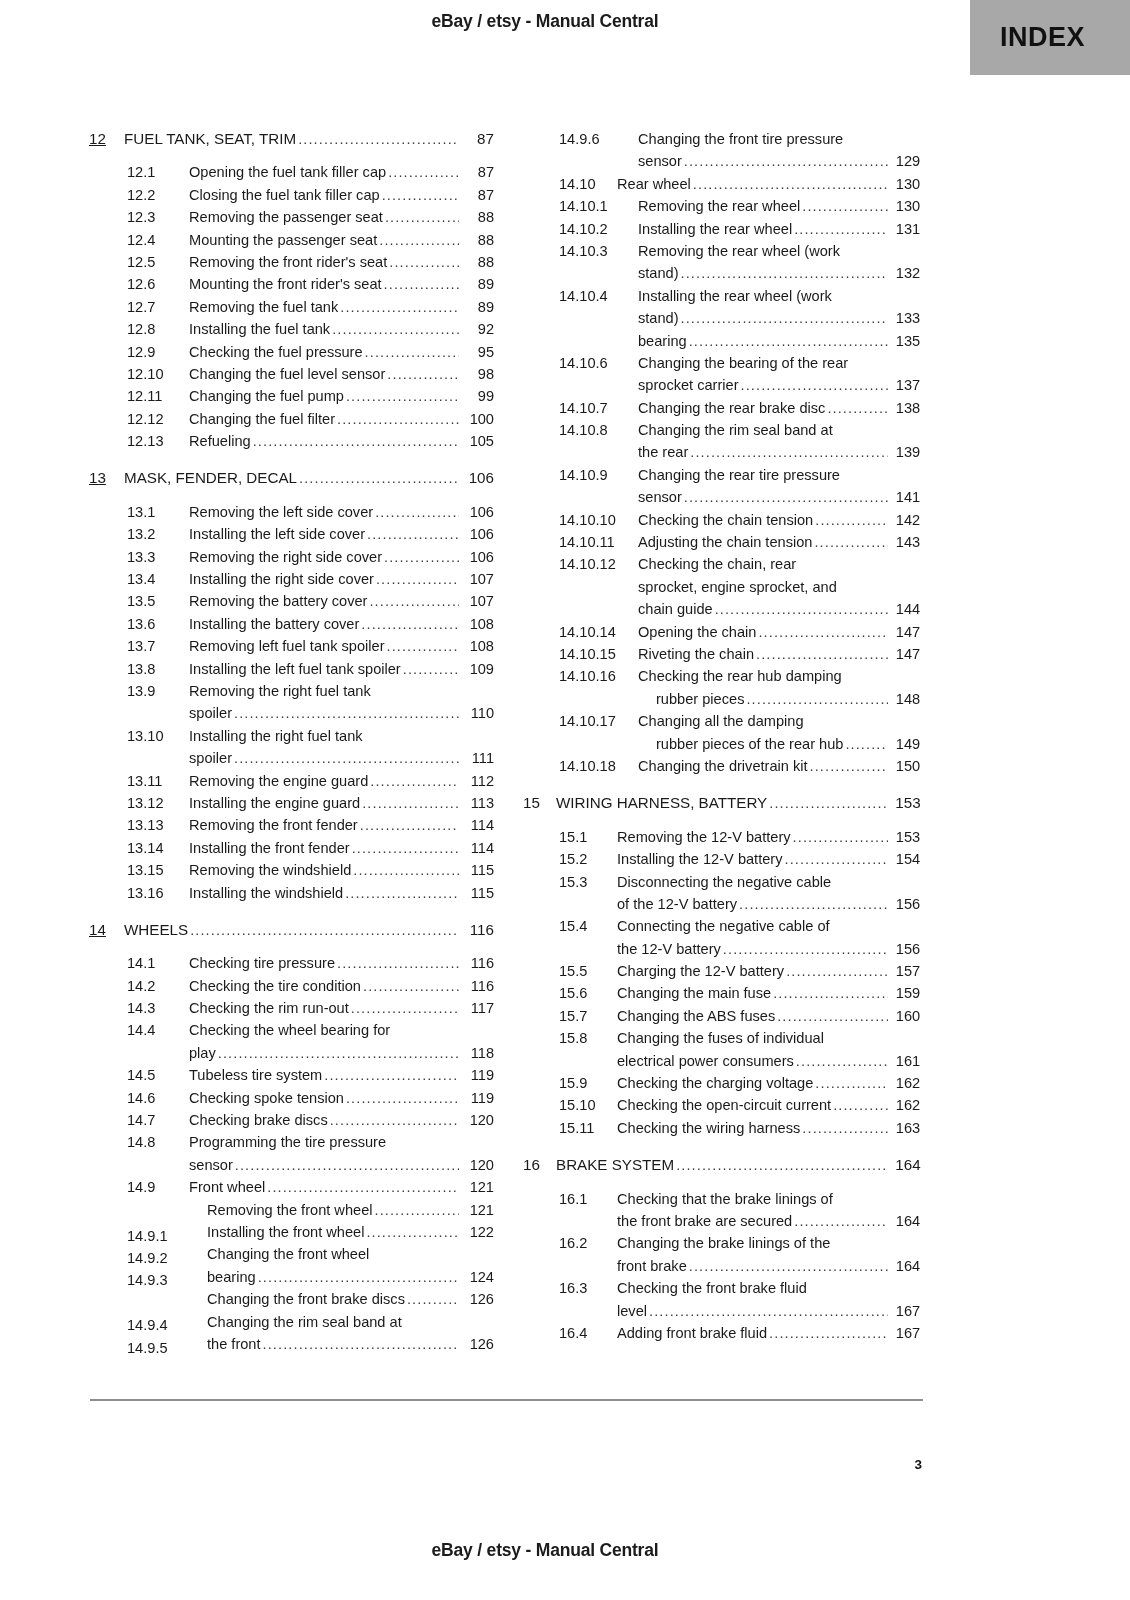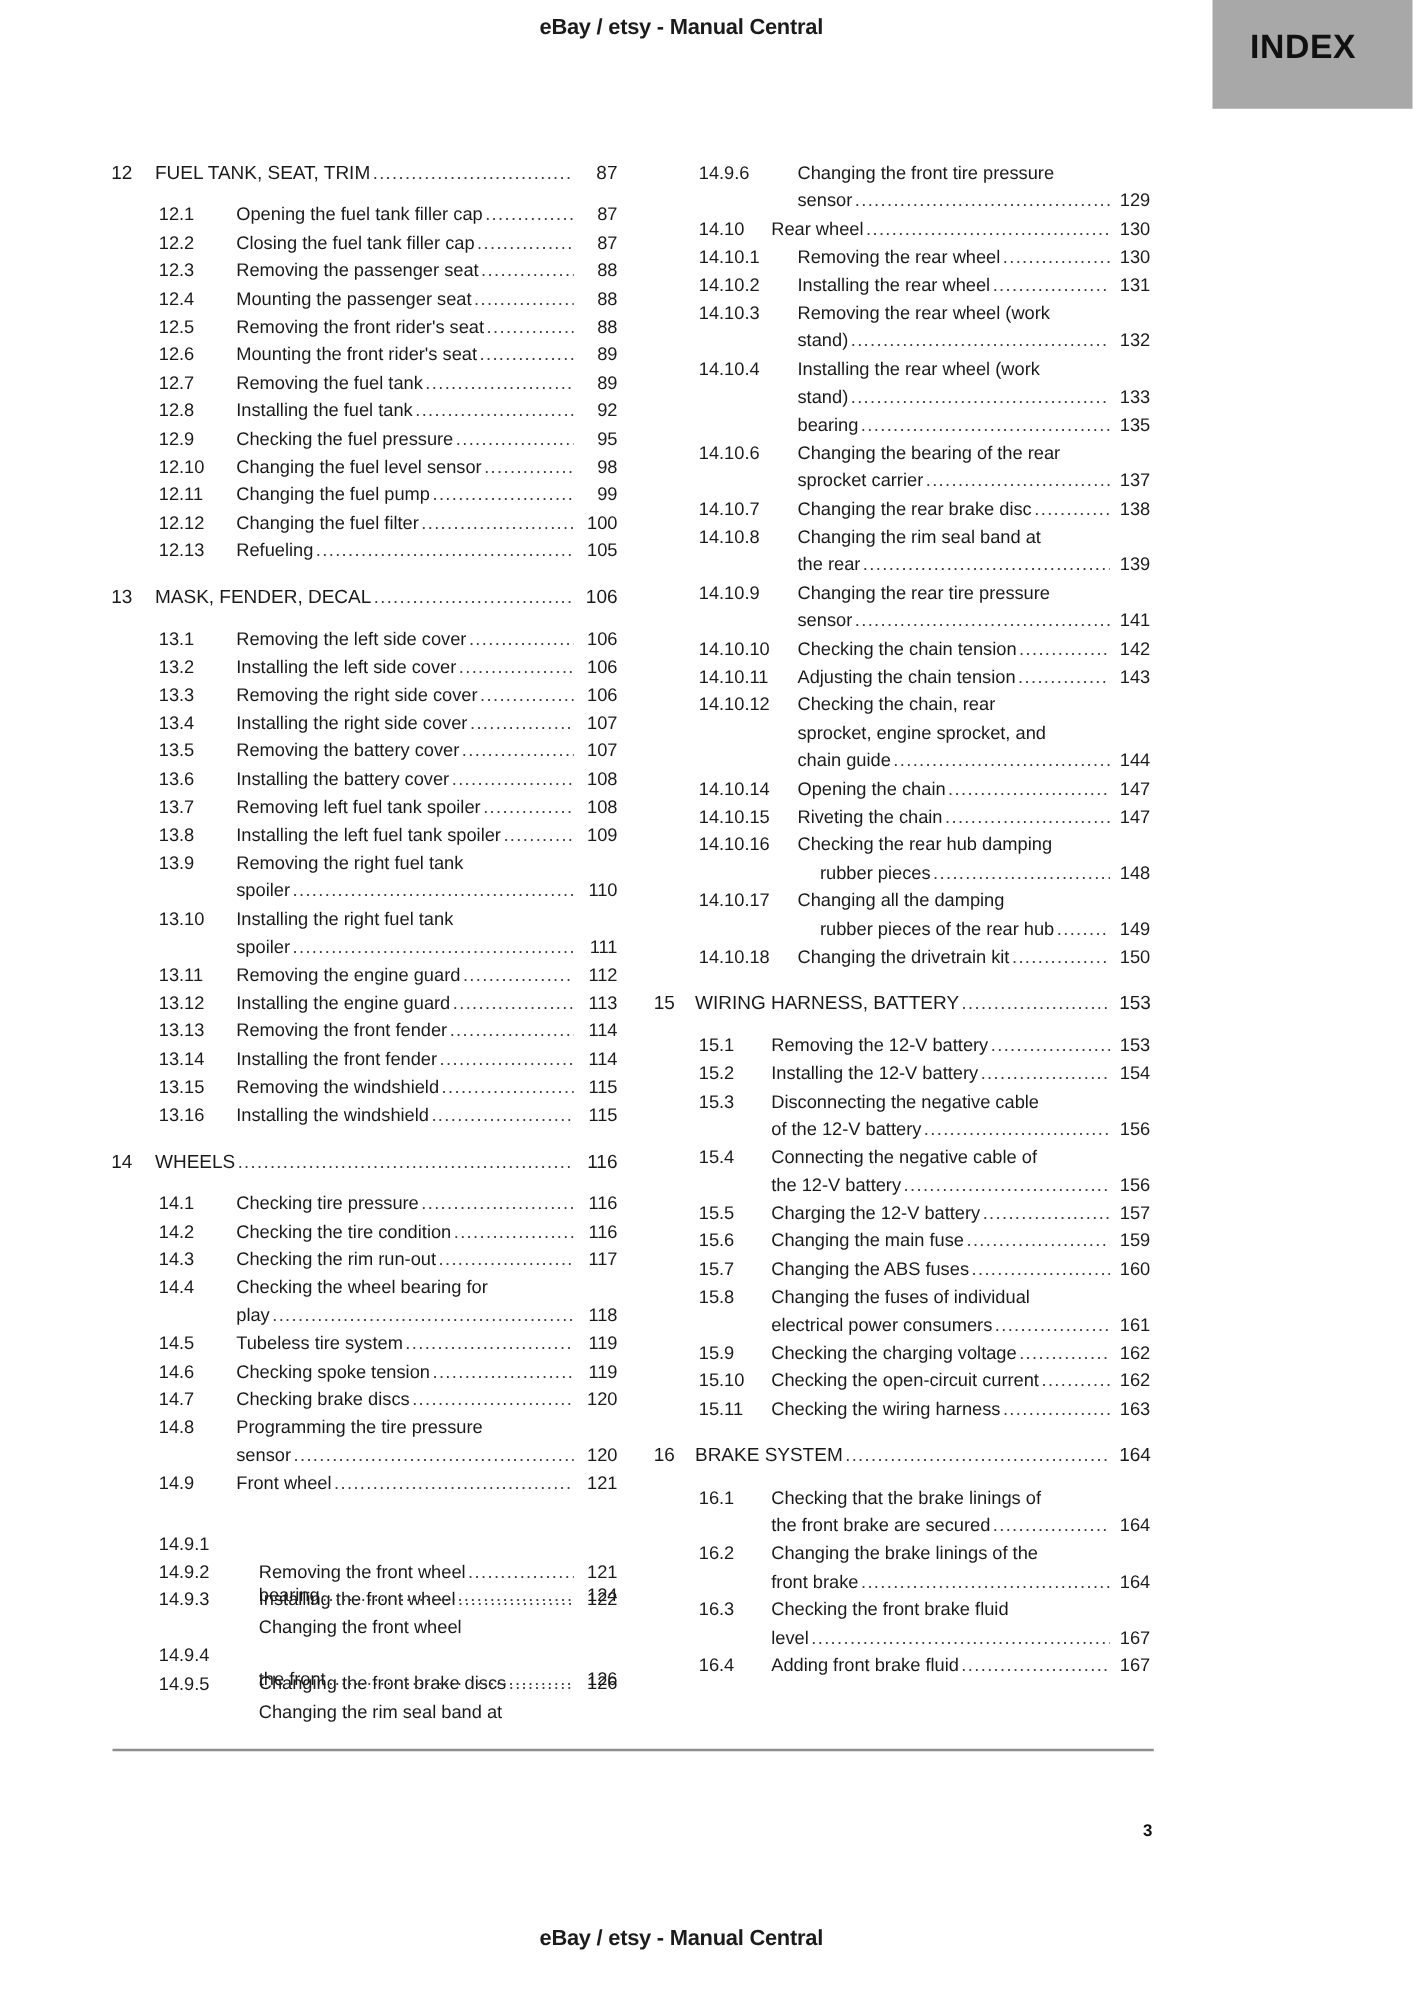--- a/index.html
+++ b/index.html
@@ -28,21 +28,21 @@
     font-size: 17.5px;
     font-weight: 600;
     color: #1b1b1b;
     letter-spacing: -0.2px;
   }
   .index-tab {
     position: absolute;
     top: 0;
     left: 970px;
     width: 160px;
-    height: 87px;
+    height: 75px;
     background: #a8a8a8;
   }
   .index-tab-label {
     position: absolute;
     top: 22px;
     left: 0;
     width: 145px;
     text-align: center;
     font-size: 27px;
     font-weight: 700;
@@ -114,26 +114,26 @@
     flex: 0 0 auto;
     text-align: right;
     white-space: nowrap;
     padding-left: 4px;
   }
   .nodots .leader { visibility: hidden; }
   .cont .label { white-space: nowrap; }
 
   
   .col-left .num { }
-  .col-left .lvl1 > .num { left: 1px; }
+  .col-left .lvl1 > .num { left: 1px; text-decoration: underline; }
   .col-left .lvl1 > .cell { left: 36px; right: 0; align-items: flex-end; }
   .col-left .lvl2 > .num { left: 39px; }
   .col-left .lvl2 > .cell { left: 101px; right: 0; }
   .col-left .lvl3 > .num { left: 39px; margin-top: 26px; }
-  .col-left .lvl3 > .cell { left: 119px; right: 0; margin-top: 48px; }
+  .col-left .lvl3 > .cell { left: 119px; right: 0; }
   .col-left .lvl2c > .cell { left: 101px; right: 0; }
   .col-left .lvl3c > .cell { left: 119px; right: 0; }
   .col-left .pg { width: 30px; }
 
   
   .col-right .lvl1 > .num { left: 1px; }
   .col-right .lvl1 > .cell { left: 34px; right: 0; }
   .col-right .lvl2 > .num { left: 37px; }
   .col-right .lvl2 > .cell { left: 95px; right: 0; }
   .col-right .lvl3 > .num { left: 37px; }

